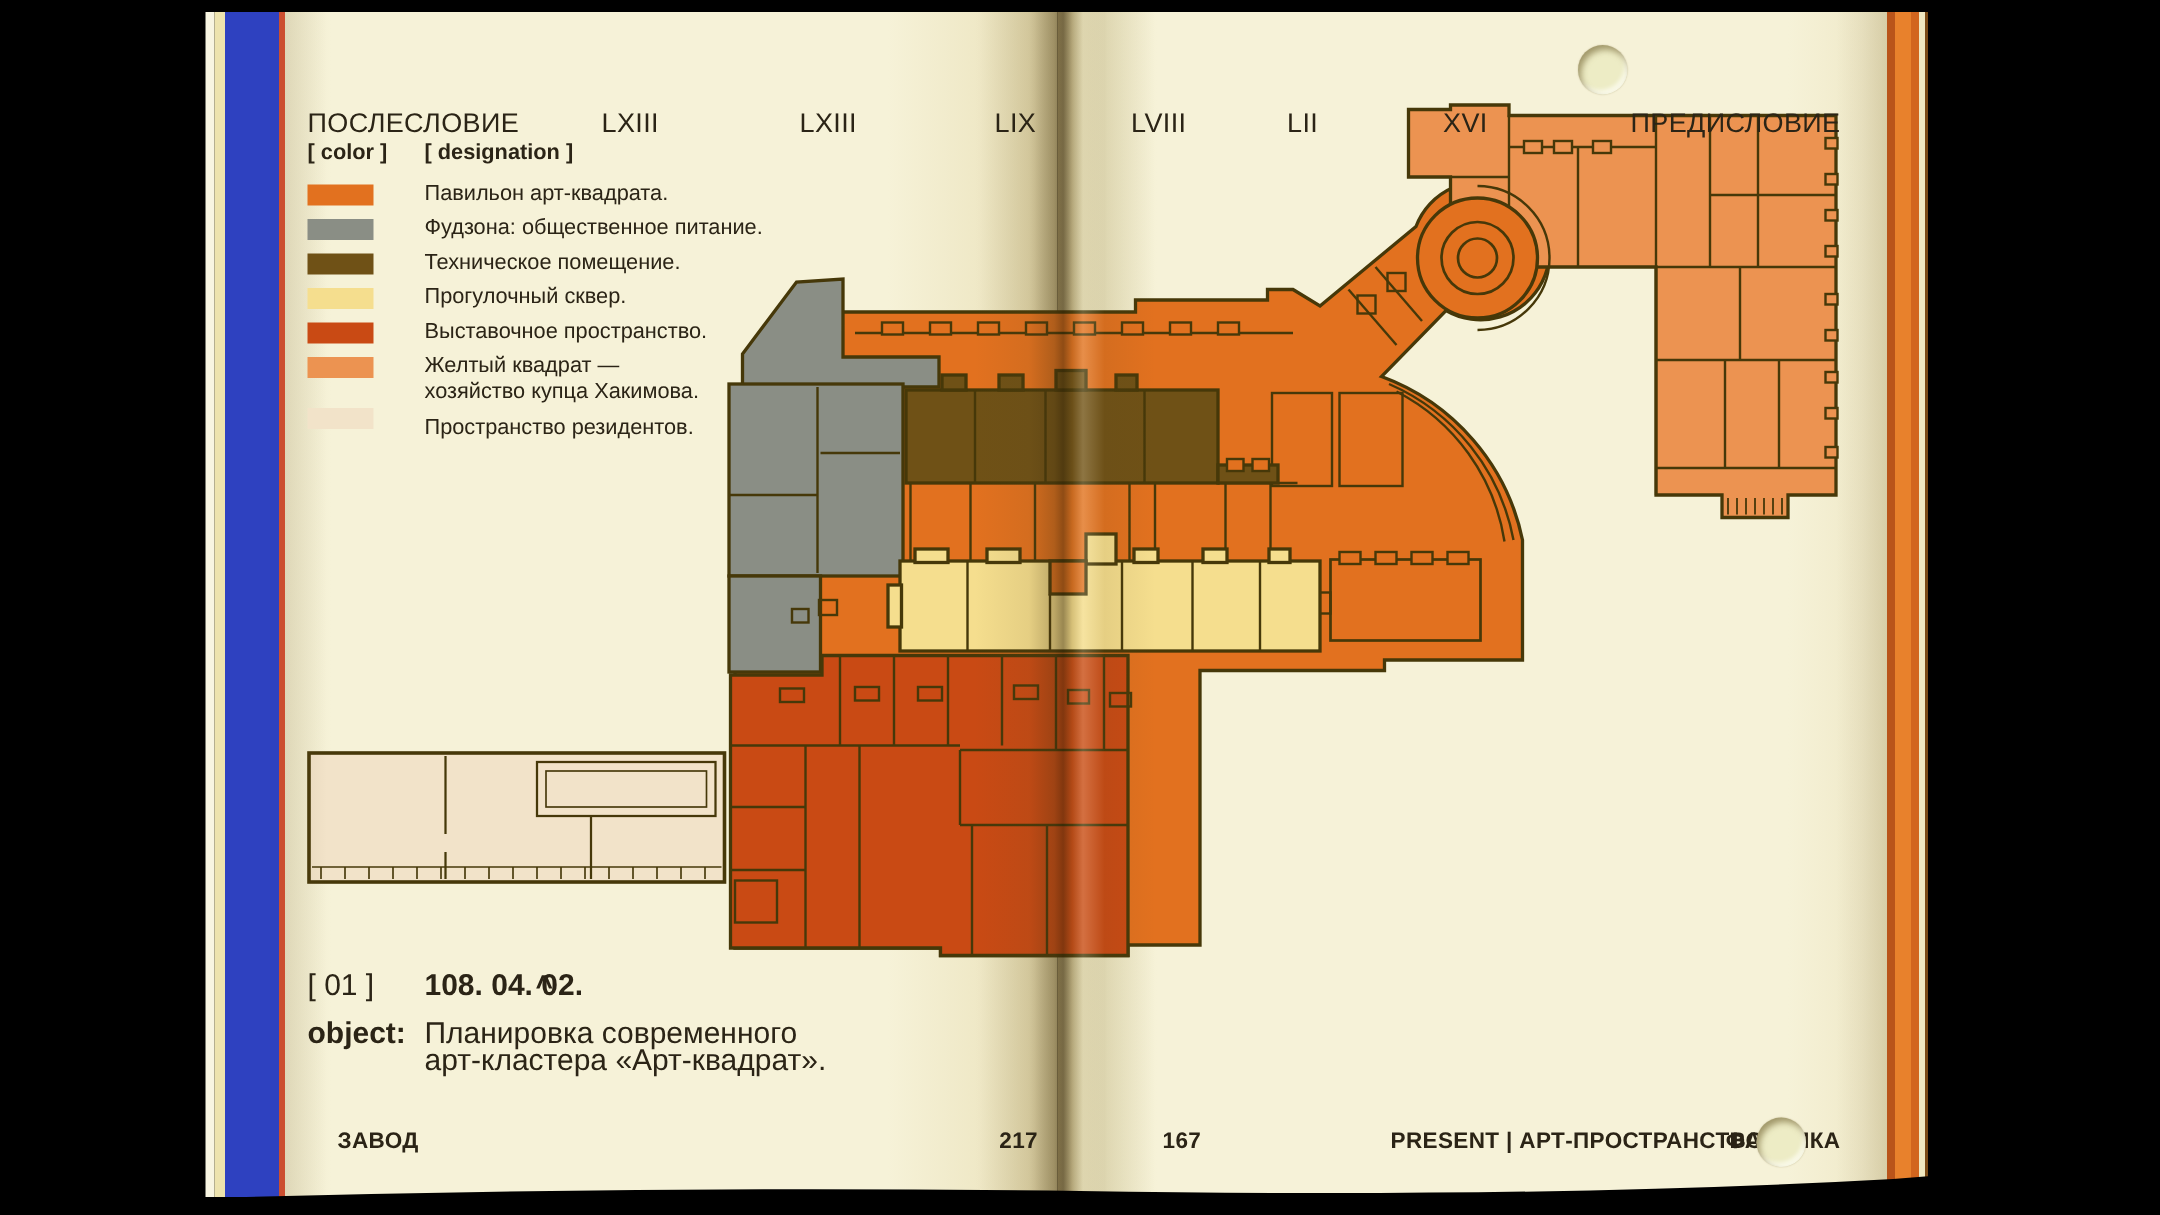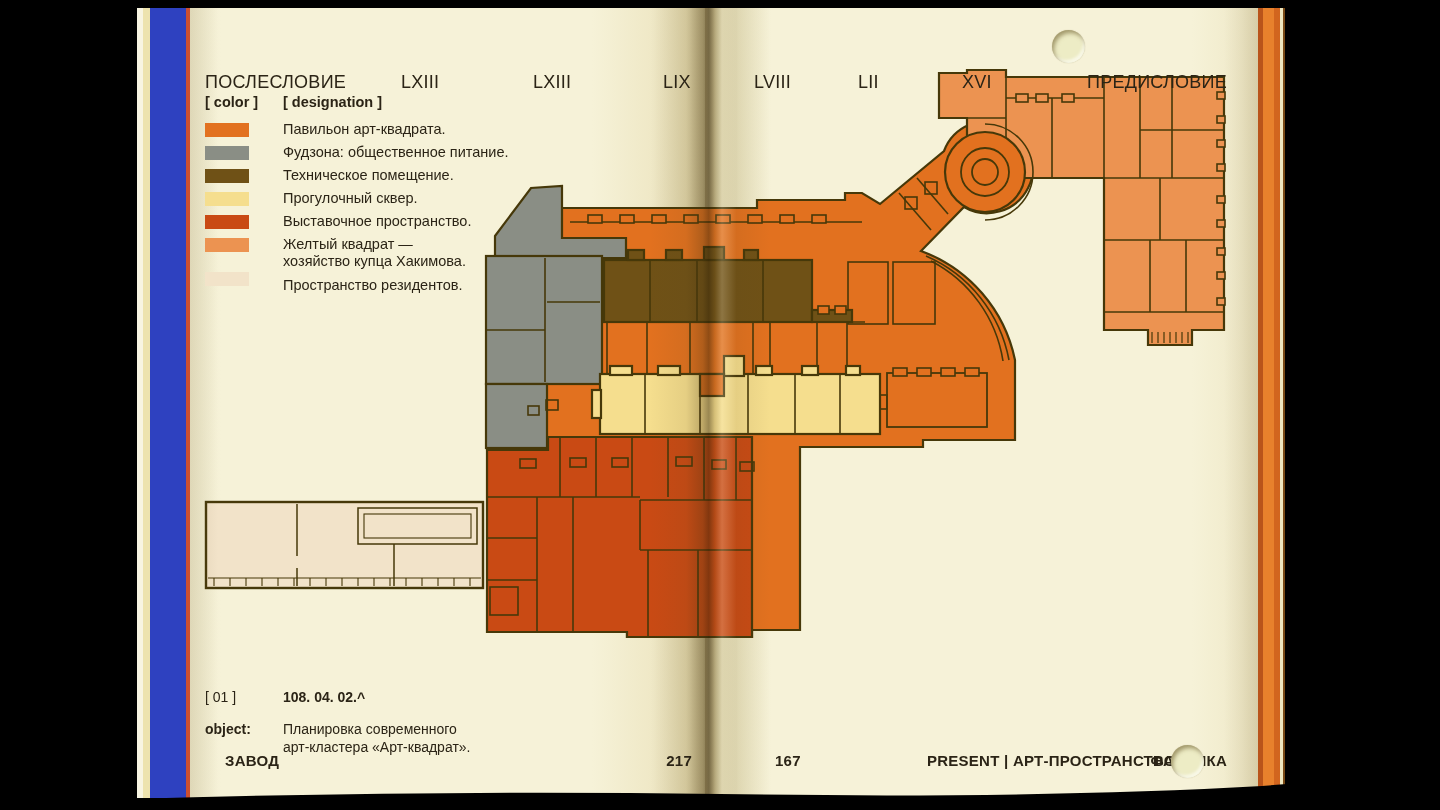--- a/index.html
+++ b/index.html
@@ -38,21 +38,21 @@
     background:linear-gradient(90deg,rgba(120,95,45,0),rgba(120,95,45,.16));}
   svg.plan{position:absolute;left:0;top:0;width:1440px;height:810px;z-index:2;pointer-events:none;}
   svg.curl{position:absolute;left:0;top:0;width:1440px;height:810px;z-index:6;pointer-events:none;}
   
   .txt{position:absolute;z-index:4;white-space:pre-line;}
   .hdr{top:40px;font-size:18px;font-weight:normal;letter-spacing:.25px;margin-top:32px;}
   .ftr{top:752px;font-size:15px;font-weight:bold;letter-spacing:.25px;margin-left:20px;}
   .legend-hd{top:94px;font-size:14.5px;font-weight:bold;text-align:right;}
   .legend-label{font-size:14.5px;line-height:17px;}
   .swatch{position:absolute;left:205px;width:44px;height:14px;z-index:4;}
-  .cap{font-size:14px;line-height:18px;margin-top:40px;}
+  .cap{font-size:20px;line-height:18px;}
   .cap-b{font-weight:bold;}
   
   .hole{position:absolute;width:33px;height:33px;border-radius:50%;z-index:5;
     background:#EDECC5;
     box-shadow:inset 2px 3px 4px rgba(110,95,45,.6), inset -2px -3px 3px rgba(255,255,248,.7), 0 0 1px rgba(120,100,50,.4);}
   .hole-top{left:1052px;top:30px;}
   .hole-bottom{left:1171px;top:745px;}
 </style>
 </head>
 <body>

